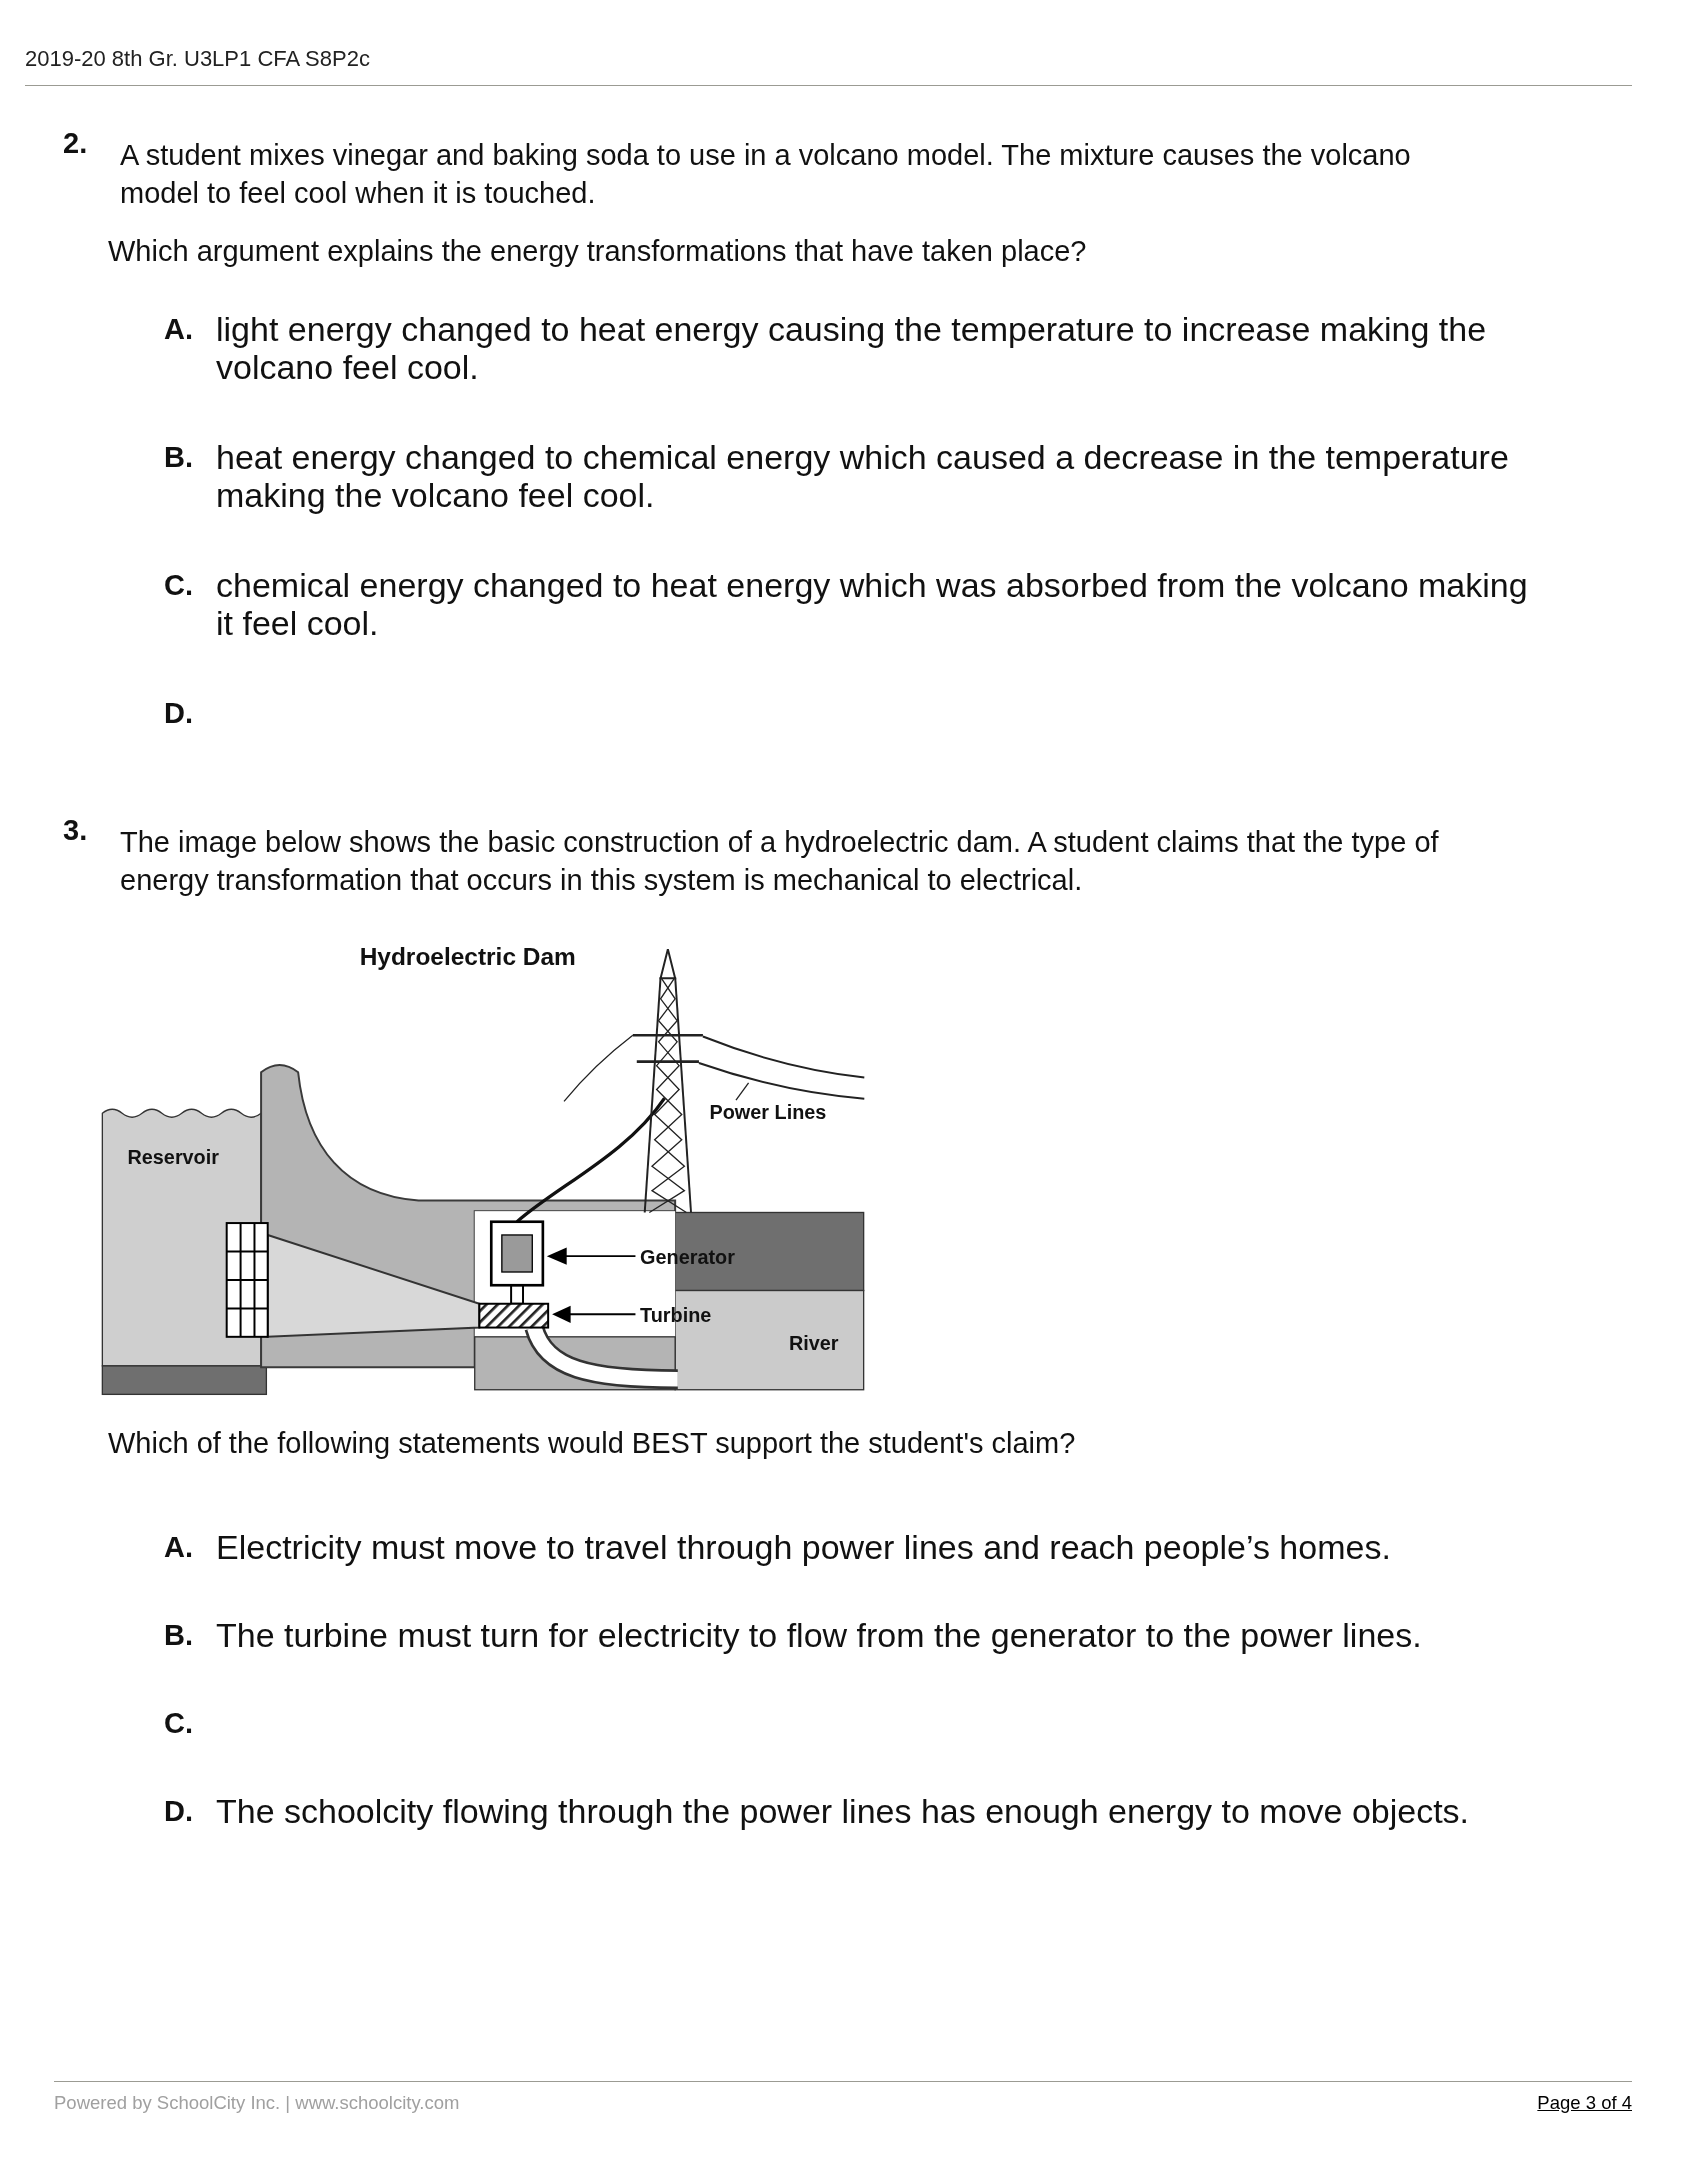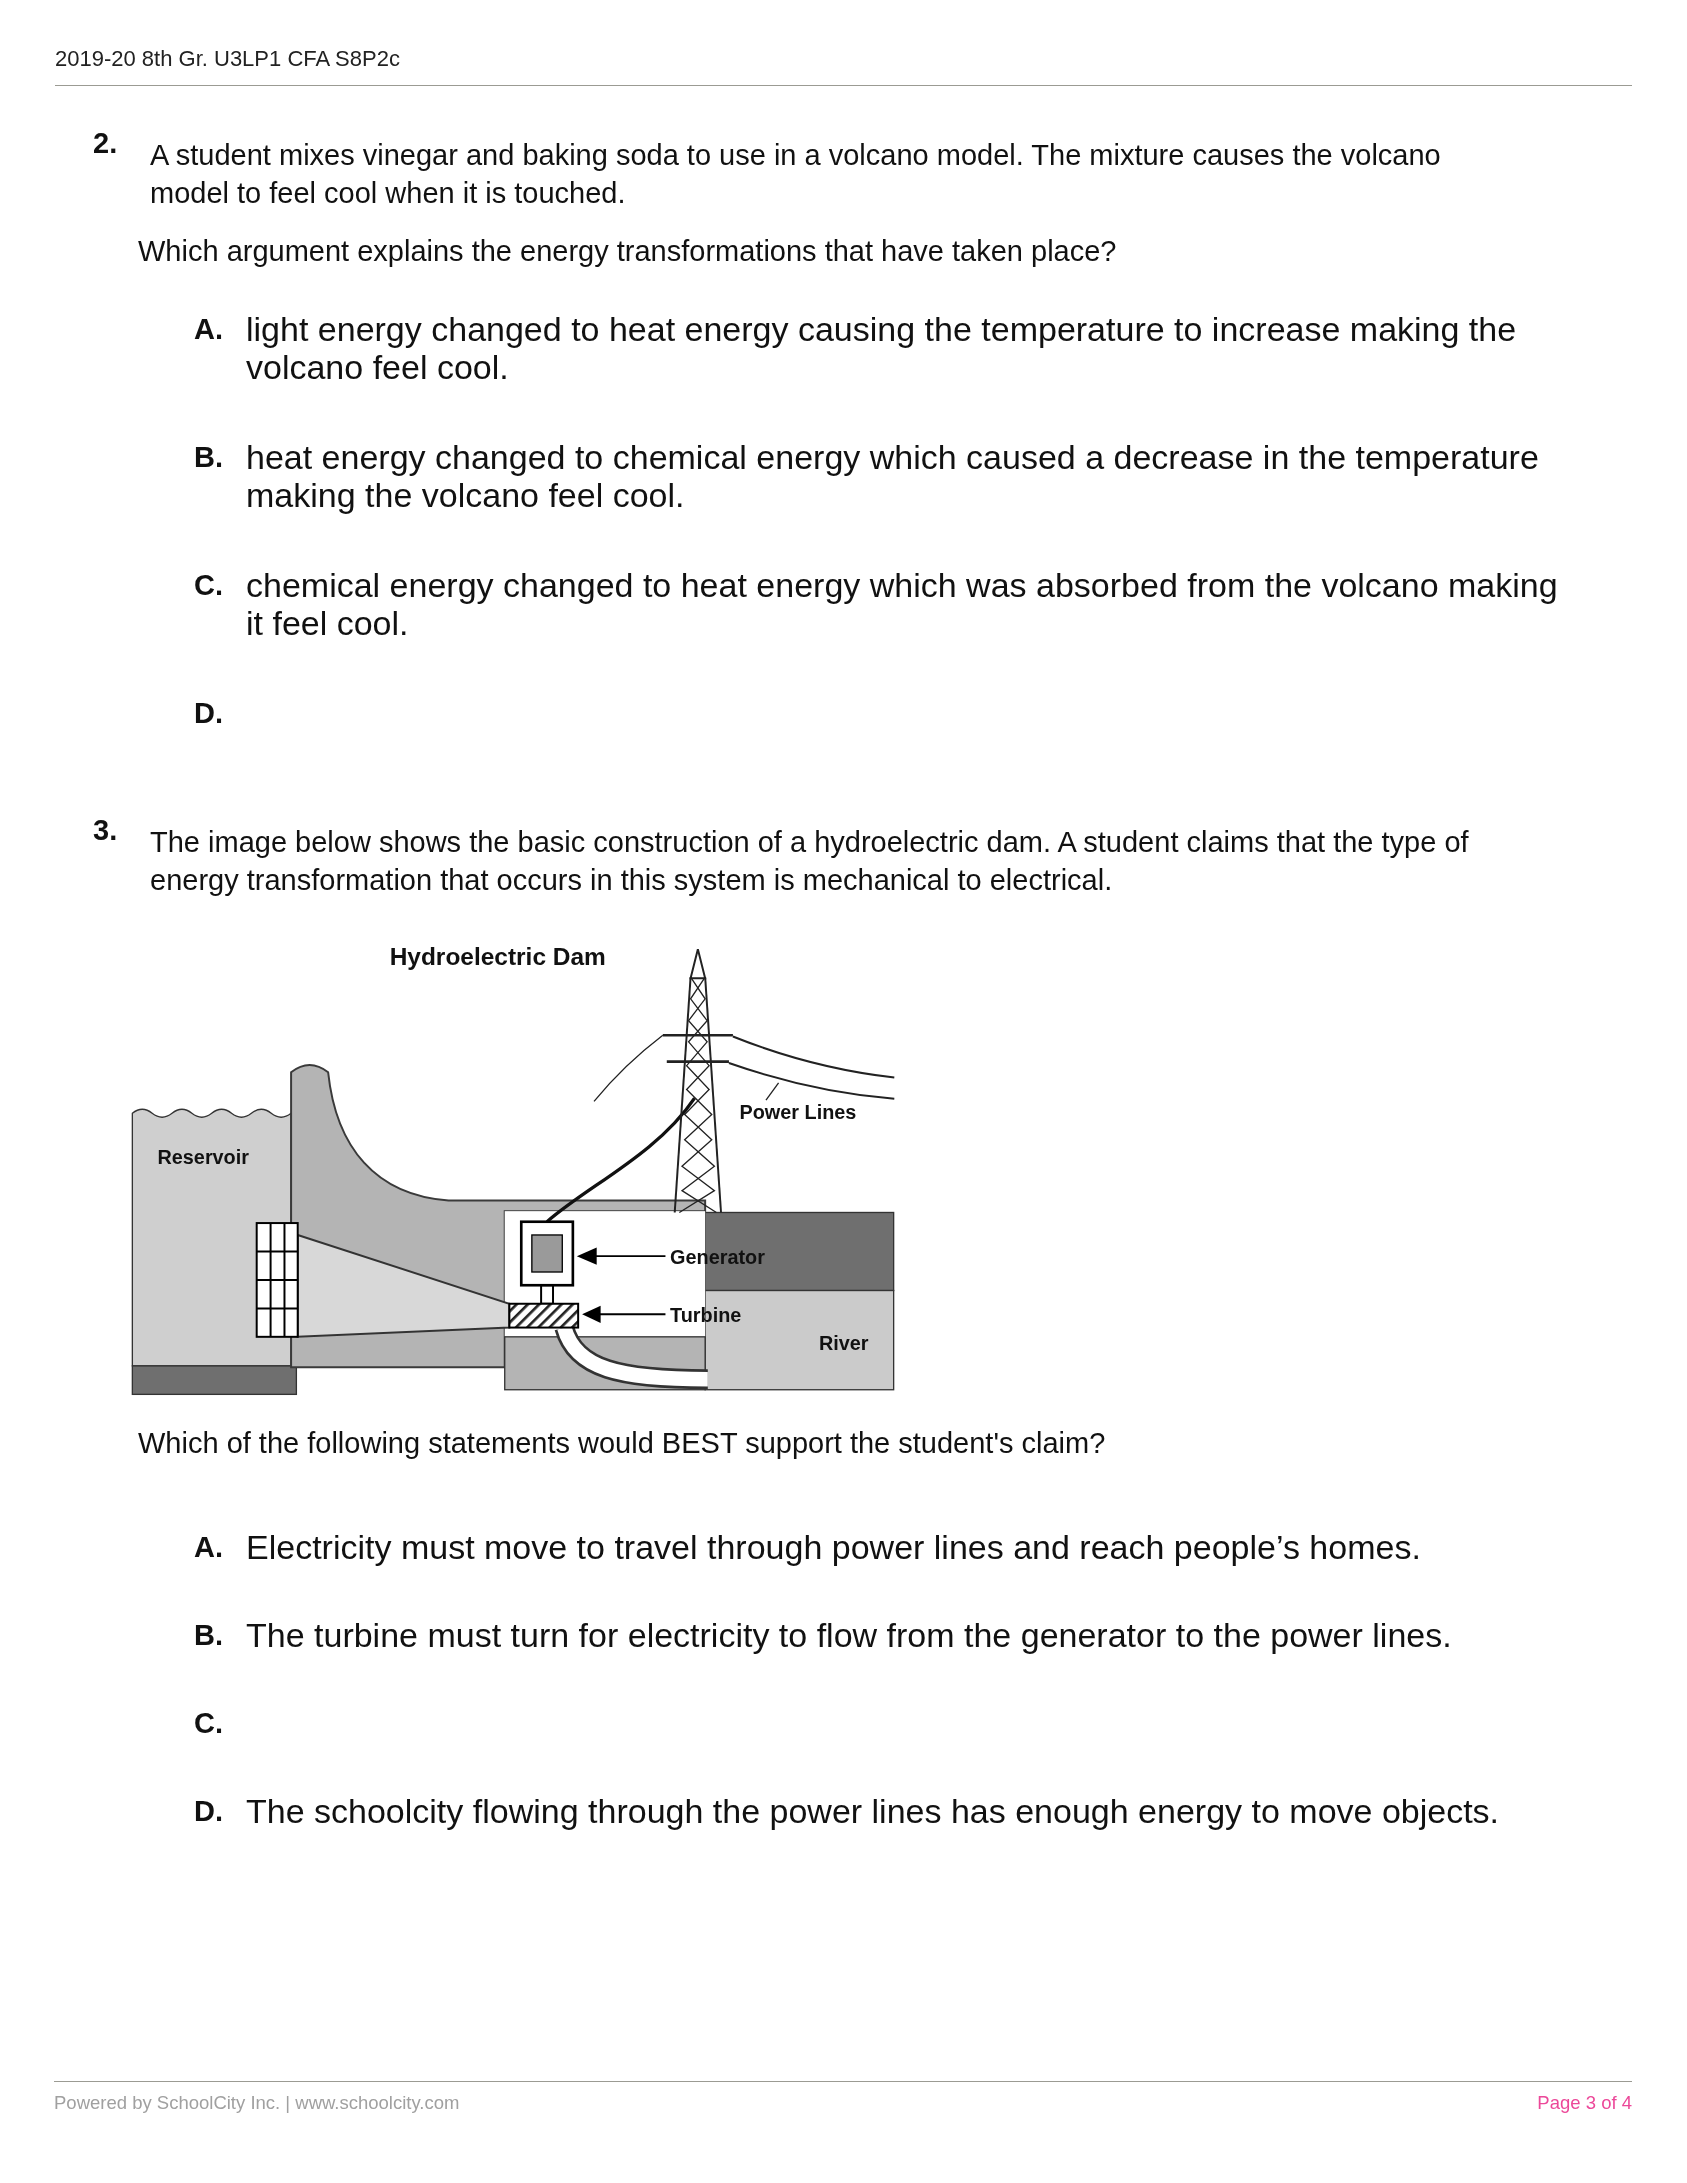--- a/index.html
+++ b/index.html
@@ -1,21 +1,21 @@
 <!DOCTYPE html>
 <html style="font-size:10.6px"><head>
 <meta charset="utf-8">
 <style>
   html, body { margin: 0; padding: 0; background: #ffffff; }
   .page {
     position: relative;
     width: 1687px;
     height: 2183px;
     box-sizing: border-box;
-    padding: 46px 55px 0 55px;
+    padding: 46px 55px 0 25px;
     background: #ffffff;
     font-family: "Liberation Sans", sans-serif;
     color: #111;
     overflow: hidden;
   }
   .doc-title { font-size: 22px; line-height: 26.5px; color: #222; }
   hr.rule {
     border: none;
     border-top: 1.3px solid #9b9b93;
     margin: 12px 0 0 0;
@@ -57,21 +57,21 @@
   .diagram .d-title { font-size: 37px; }
   .doc-footer { position: absolute; left: 54px; right: 55px; bottom: 69px; }
   .footer-row {
     display: flex;
     justify-content: space-between;
     margin-top: 9.3px;
     font-size: 18.5px;
     line-height: 22.5px;
   }
   .powered { color: #a0a0a0; }
-  .pagenum { color: #ec4899; }
+  .pagenum { color: #000000; text-decoration: underline; }
 </style>
 </head>
 <body>
 
 <div class="page">
 
   <div class="doc-header">
     <span class="doc-title">2019-20 8th Gr. U3LP1 CFA S8P2c</span>
   </div>
   <hr class="rule">

